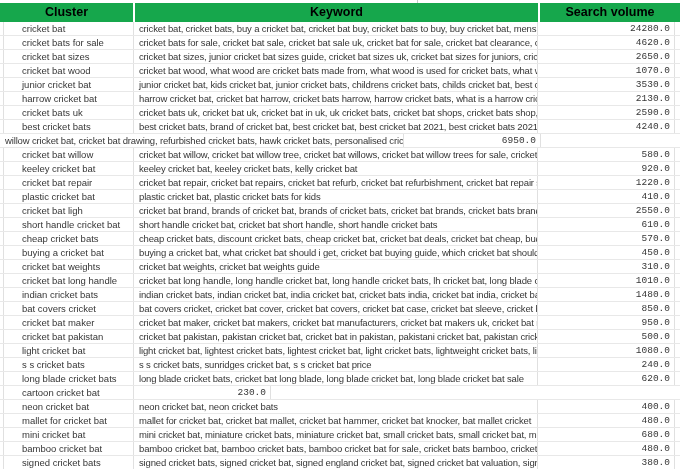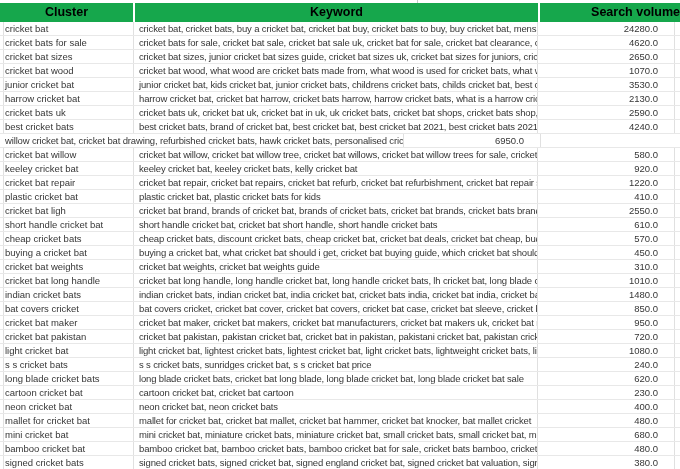--- a/index.html
+++ b/index.html
@@ -36,21 +36,21 @@
     color: var(--header-text, #000);
     font-weight: bold;
     font-size: 12.5px;
     line-height: 19px;
     text-align: center;
     overflow: hidden;
     white-space: nowrap;
   }
   .hc-cluster { width: 135px; border-right: 2px solid #ffffff; }
   .hc-keyword { width: 405px; border-right: 2px solid #ffffff; }
-  .hc-volume  { width: 140px; text-align: right; }
+  .hc-volume  { width: 140px; }
   .rows { display: block; }
   .row {
     display: flex;
     height: 14px;
     box-sizing: border-box;
     border-bottom: 1px solid var(--row-line, #e8e8e8);
     background: #ffffff;
   }
   .cell {
     box-sizing: border-box;
@@ -58,33 +58,34 @@
     line-height: 13px;
     color: var(--cell-text, #363636);
     white-space: nowrap;
     overflow: hidden;
   }
   .c-cluster {
     margin-left: 3px;
     width: 131px;
     border-left: 1px solid var(--grid, #e0e0e0);
     border-right: 1px solid var(--grid, #e0e0e0);
-    padding-left: 1px;
+    padding-left: 18px;
   }
   .c-keyword {
     width: 404px;
     border-right: 1px solid var(--grid, #e0e0e0);
     padding-left: 5px;
     letter-spacing: -0.15px;
   }
   .c-volume {
     width: 137px;
     border-right: 1px solid var(--grid, #e0e0e0);
     text-align: right;
-    padding-right: 16px;
+    padding-right: 4px;
+    font-family: Liberation Mono, monospace;
   }
   .c-sliver { width: 5px; }
 </style>
 </head>
 <body>
 
 <div class="sheet">
   <div class="top-strip">
     <div class="remnant-line"></div>
   </div>
@@ -243,21 +244,21 @@
   <div class="row">
     <div class="cell c-cluster">cricket bat maker</div>
     <div class="cell c-keyword">cricket bat maker, cricket bat makers, cricket bat manufacturers, cricket bat makers uk, cricket bat ma</div>
     <div class="cell c-volume">950.0</div>
     <div class="cell c-sliver"></div>
   </div>
 
   <div class="row">
     <div class="cell c-cluster">cricket bat pakistan</div>
     <div class="cell c-keyword">cricket bat pakistan, pakistan cricket bat, cricket bat in pakistan, pakistani cricket bat, pakistan cricket</div>
-    <div class="cell c-volume">720.0</div>
+    <div class="cell c-volume">500.0</div>
     <div class="cell c-sliver"></div>
   </div>
 
   <div class="row">
     <div class="cell c-cluster">light cricket bat</div>
     <div class="cell c-keyword">light cricket bat, lightest cricket bats, lightest cricket bat, light cricket bats, lightweight cricket bats, ligh</div>
     <div class="cell c-volume">1080.0</div>
     <div class="cell c-sliver"></div>
   </div>
 
@@ -270,21 +271,20 @@
 
   <div class="row">
     <div class="cell c-cluster">long blade cricket bats</div>
     <div class="cell c-keyword">long blade cricket bats, cricket bat long blade, long blade cricket bat, long blade cricket bat sale</div>
     <div class="cell c-volume">620.0</div>
     <div class="cell c-sliver"></div>
   </div>
 
   <div class="row">
     <div class="cell c-cluster">cartoon cricket bat</div>
-    <div class="cell c-keyword">cartoon cricket bat, cricket bat cartoon</div>
     <div class="cell c-volume">230.0</div>
     <div class="cell c-sliver"></div>
   </div>
 
   <div class="row">
     <div class="cell c-cluster">neon cricket bat</div>
     <div class="cell c-keyword">neon cricket bat, neon cricket bats</div>
     <div class="cell c-volume">400.0</div>
     <div class="cell c-sliver"></div>
   </div>

